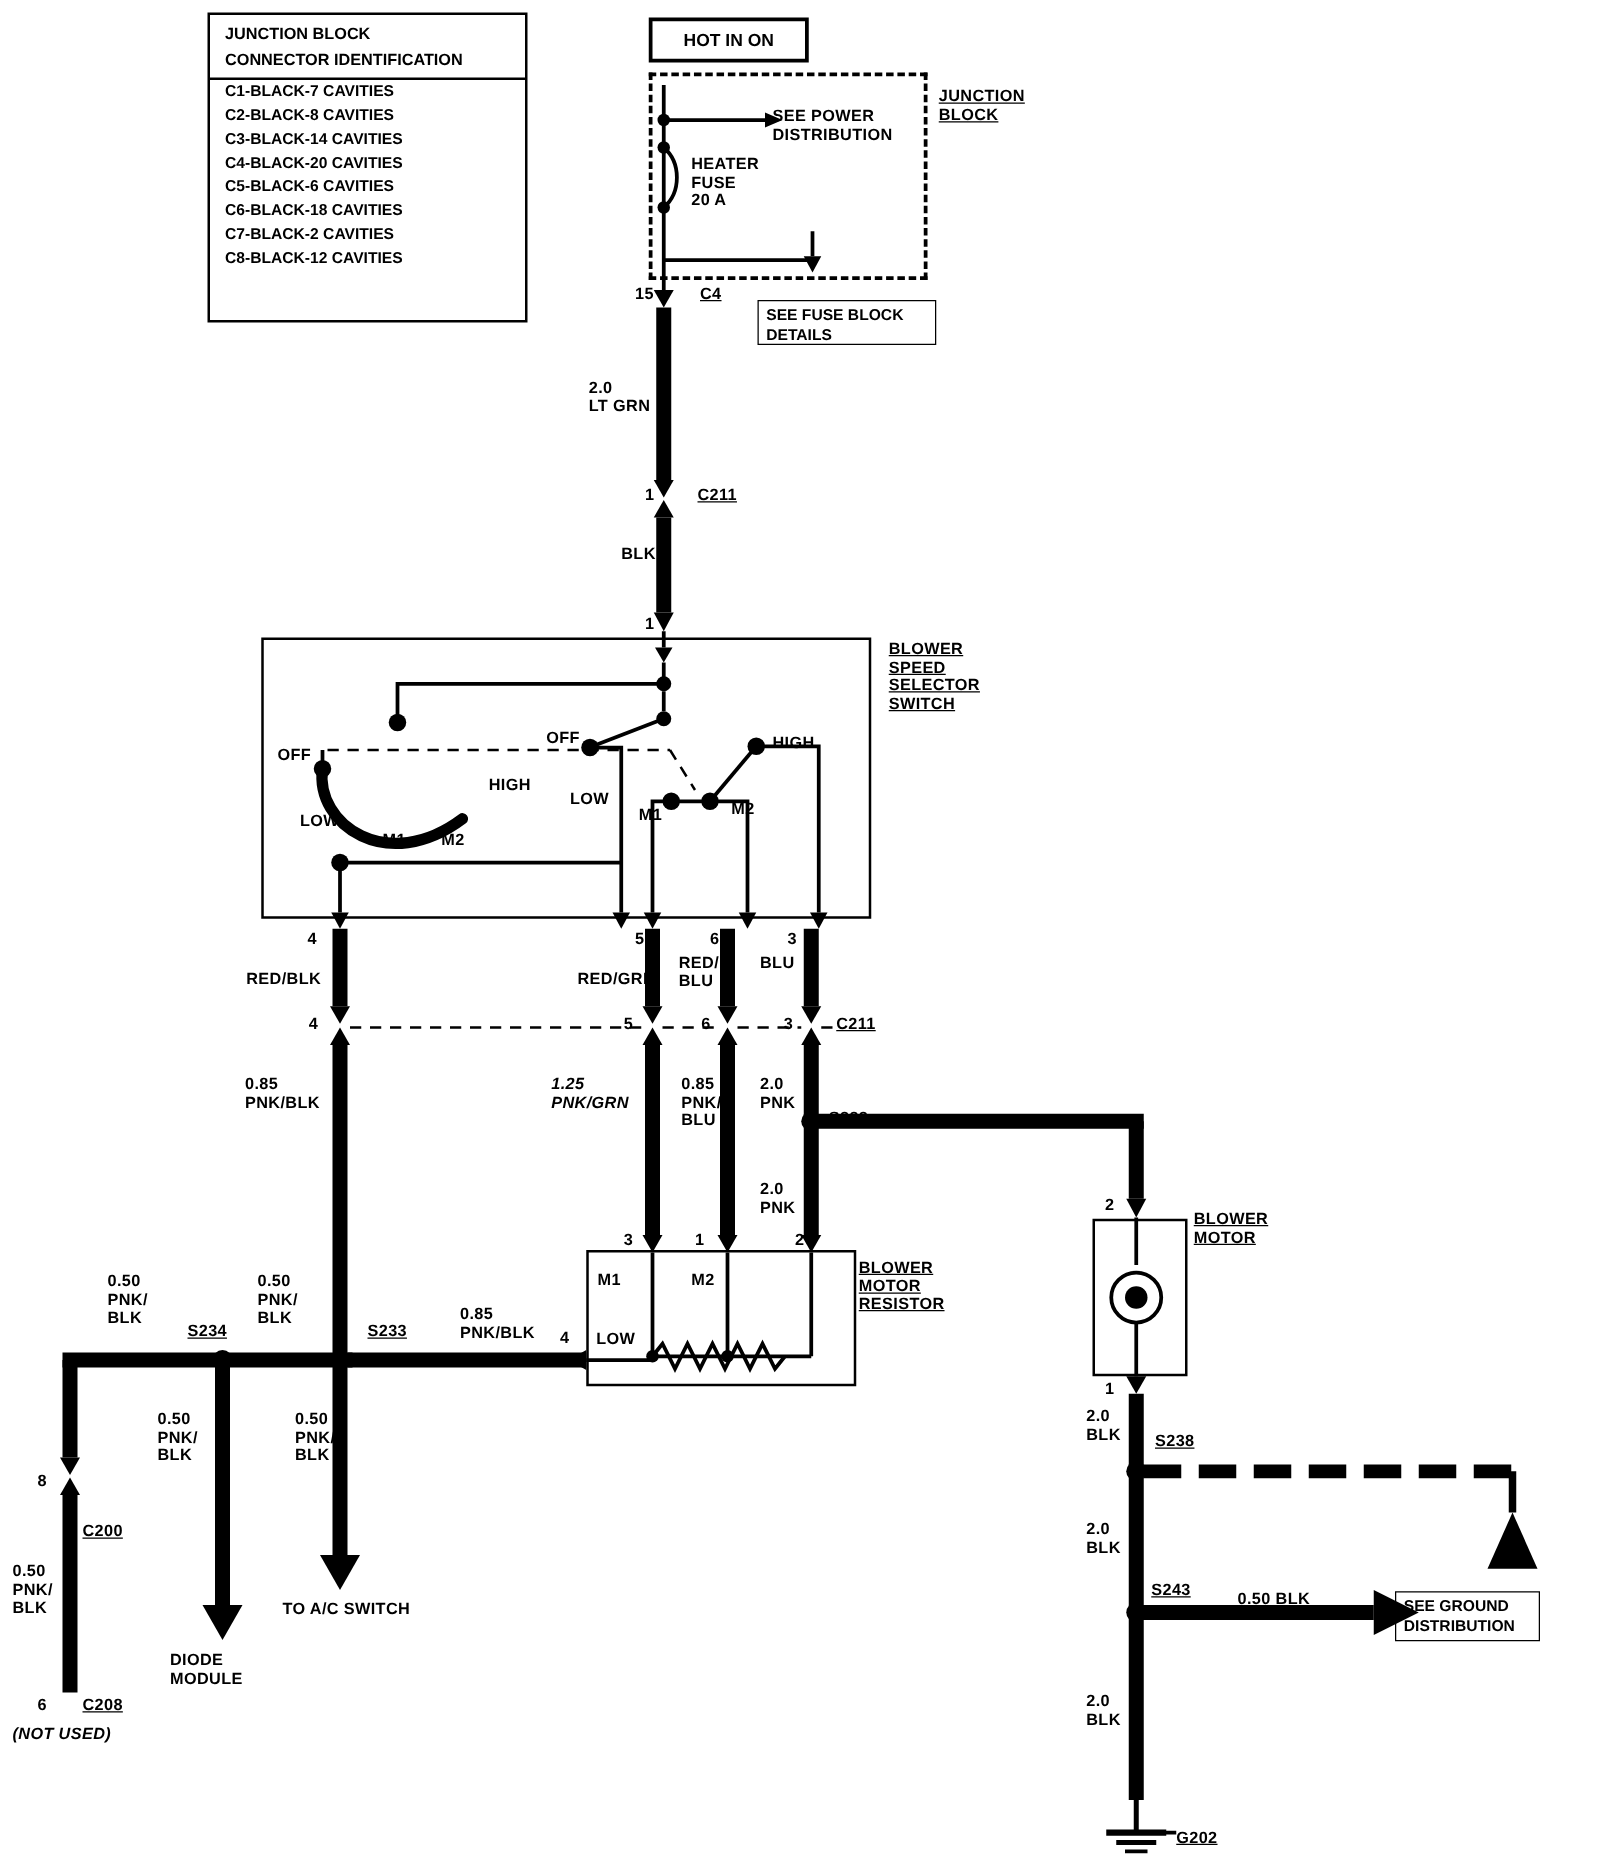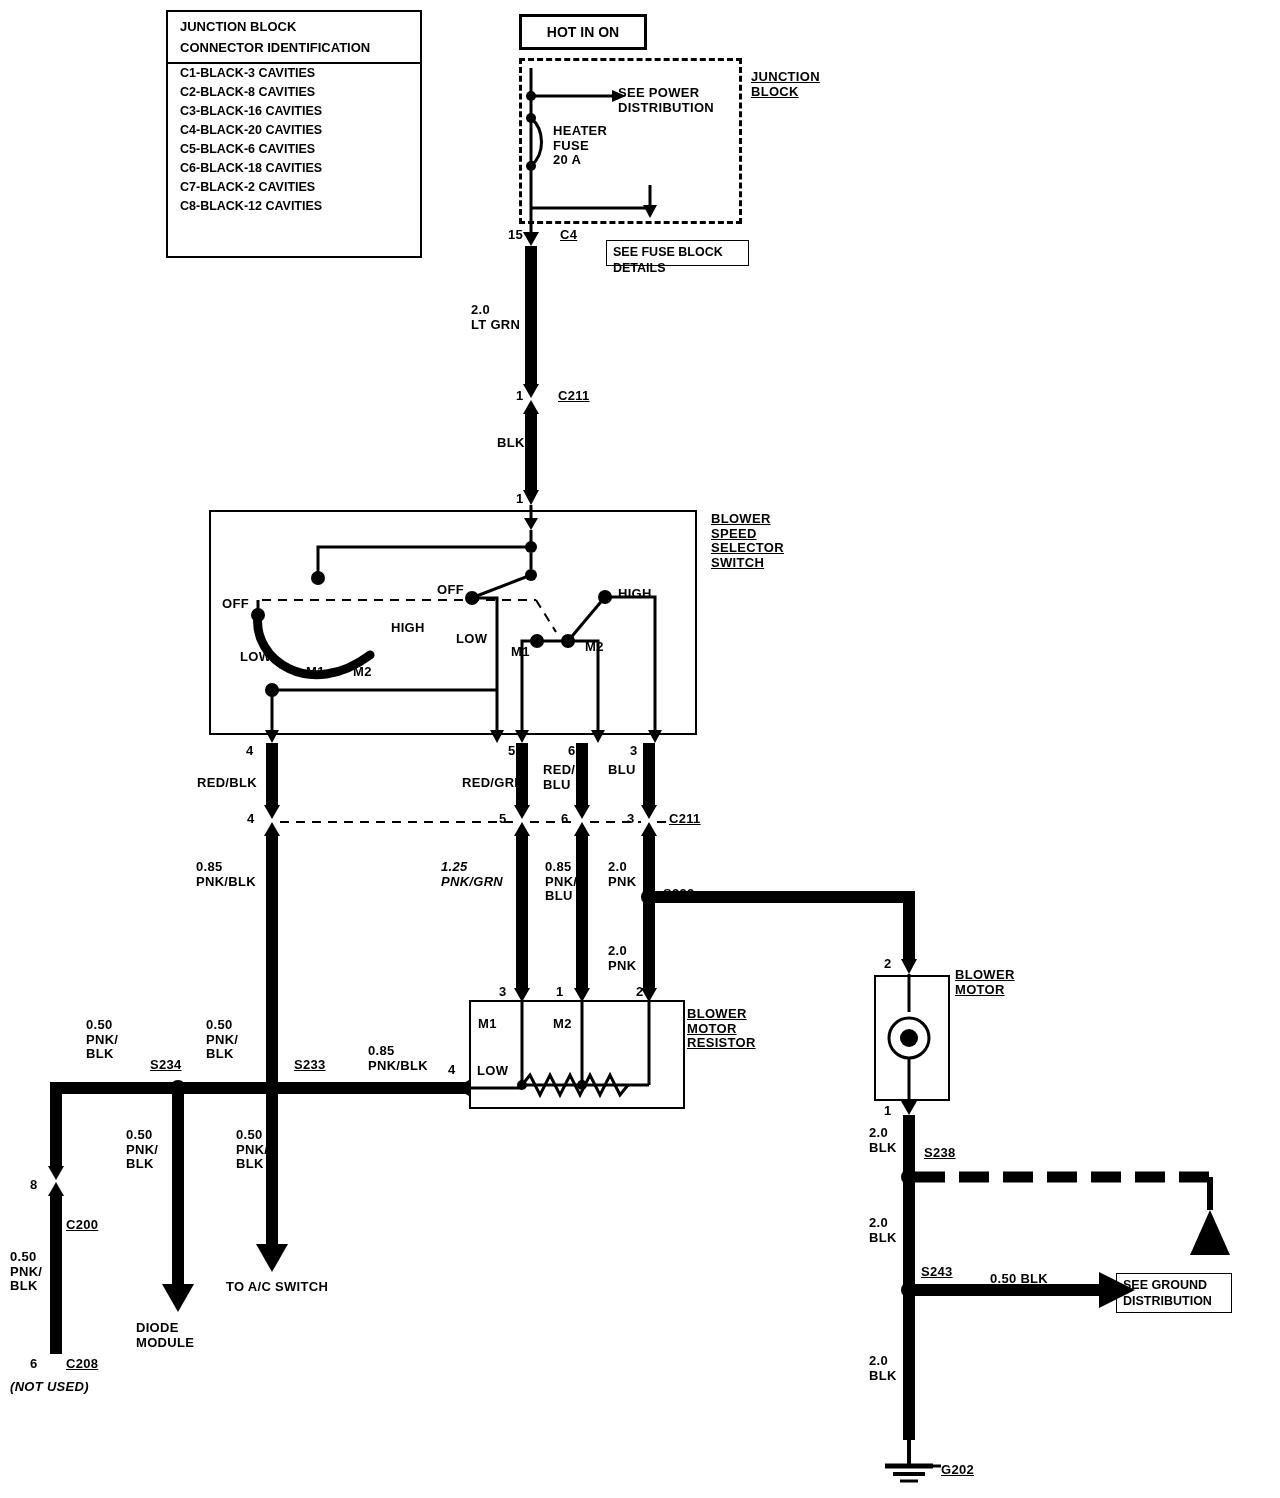--- a/index.html
+++ b/index.html
@@ -20,23 +20,23 @@
 </style>
 </head>
 <body>
 
 <div id="sheet">
 
   <div class="legend" style="left:166px;top:10px;width:256px;height:248px;">
     <div class="hdr">JUNCTION BLOCK</div>
     <div class="hdr" style="padding-top:0;">CONNECTOR IDENTIFICATION</div>
     <div class="rule"></div>
-    <div class="row">C1-BLACK-3 CAVITIES</div>
+    <div class="row">C1-BLACK-7 CAVITIES</div>
     <div class="row">C2-BLACK-8 CAVITIES</div>
-    <div class="row">C3-BLACK-16 CAVITIES</div>
+    <div class="row">C3-BLACK-14 CAVITIES</div>
     <div class="row">C4-BLACK-20 CAVITIES</div>
     <div class="row">C5-BLACK-6 CAVITIES</div>
     <div class="row">C6-BLACK-18 CAVITIES</div>
     <div class="row">C7-BLACK-2 CAVITIES</div>
     <div class="row">C8-BLACK-12 CAVITIES</div>
   </div>
 
   <div class="hotbox" style="left:519px;top:14px;width:128px;height:36px;">
     <span>HOT IN ON</span>
   </div>
@@ -49,21 +49,21 @@
   <div class="lbl" style="left:618px;top:86px;">SEE POWER
 DISTRIBUTION</div>
 
   <div class="lbl" style="left:553px;top:124px;">HEATER
 FUSE
 20 A</div>
 
   <div class="lbl" style="left:508px;top:228px;">15</div>
   <div class="lbl u" style="left:560px;top:228px;">C4</div>
 
-  <div class="seebox" style="left:606px;top:240px;width:143px;height:26px;">SEE FUSE
+  <div class="seebox" style="left:606px;top:240px;width:143px;height:36px;">SEE FUSE
 BLOCK DETAILS</div>
 
   <div class="lbl" style="left:471px;top:303px;">2.0
 LT GRN</div>
 
   <div class="lbl" style="left:516px;top:389px;">1</div>
   <div class="lbl u" style="left:558px;top:389px;">C211</div>
 
   <div class="lbl" style="left:497px;top:436px;">BLK</div>
 

